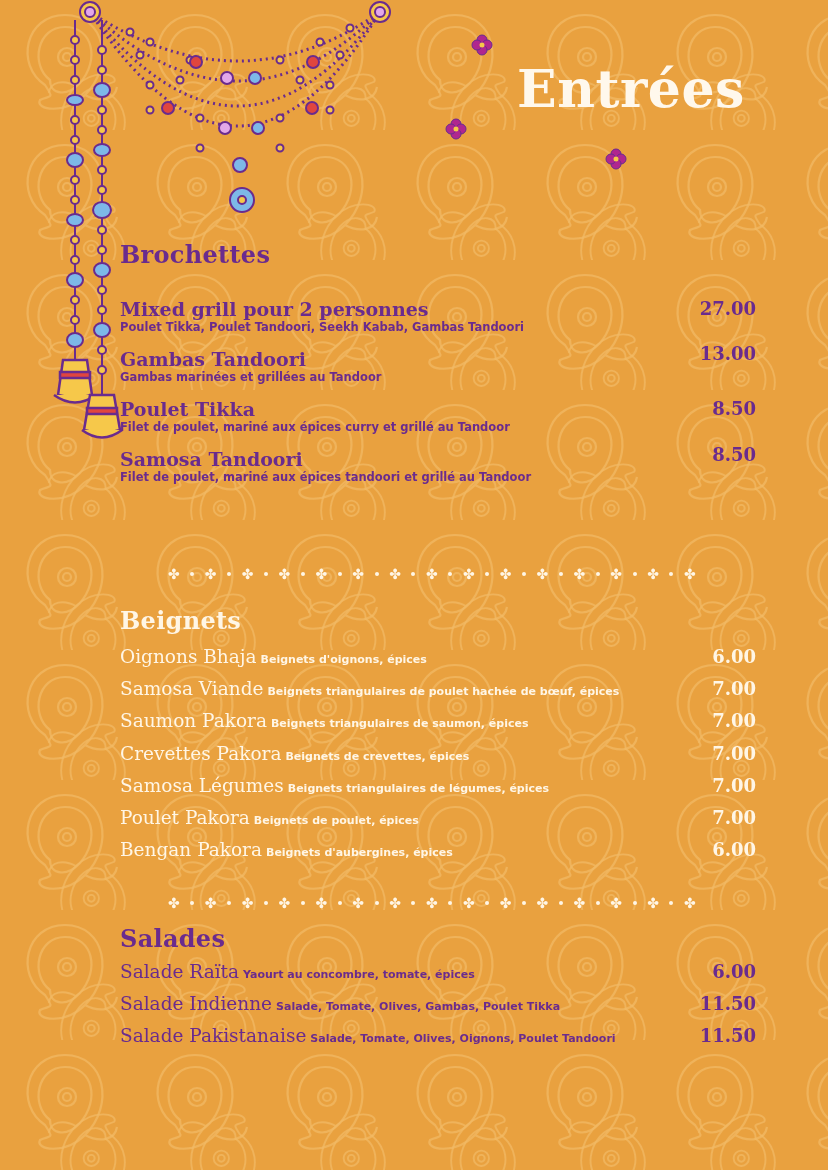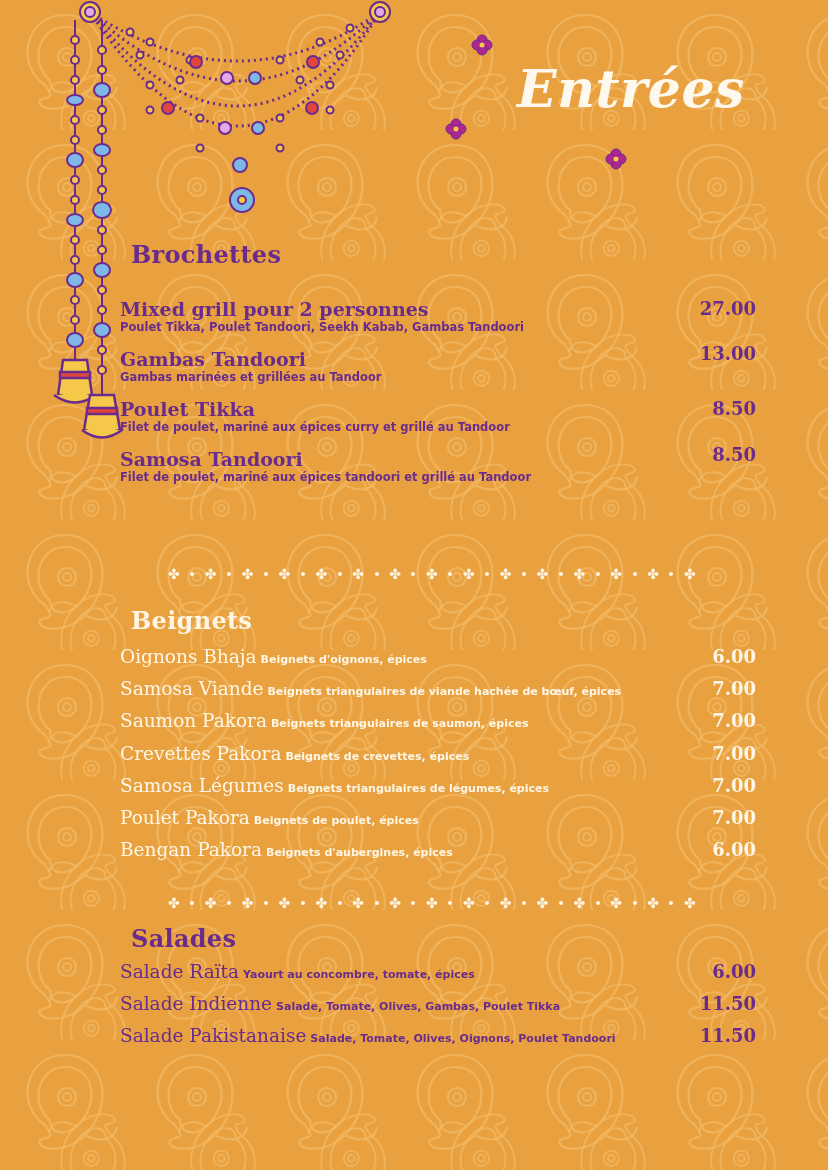--- a/index.html
+++ b/index.html
@@ -9,28 +9,28 @@
     font-family: "DejaVu Serif", serif;
   }
   .bg-pattern { position: absolute; inset: 0; z-index: 0; }
   .page { position: absolute; inset: 0; z-index: 1; }
 
   .necklace { position: absolute; left: 30px; top: 0; width: 390px; height: 445px; }
   .flower { position: absolute; width: 22px; height: 22px; }
 
   .page-title {
     position: absolute; left: 517px; top: 58px;
-    font-family: "DejaVu Serif", serif; font-weight: bold; font-style: italic;
+    font-family: "DejaVu Serif", serif; font-weight: bold; 
     font-size: 52px; color: #FFF8EC; letter-spacing: 0.5px;
   }
 
   .section-title {
     position: absolute; left: 120px;
     font-family: "DejaVu Serif", serif; font-weight: bold;
-    font-size: 24px; letter-spacing: 0.3px; margin-left: 11px;
+    font-size: 24px; letter-spacing: 0.3px;
   }
   .purple { color: #6A2B8E; }
   .cream { color: #FFF6E6; }
 
   
   .item2 { position: absolute; left: 120px; width: 636px; }
   .item2 .name {
     font-family: "DejaVu Serif", serif; font-weight: bold; font-size: 19px;
     color: #6A2B8E; line-height: 22px; white-space: nowrap;
   }
@@ -274,21 +274,21 @@
     <span class="orn">✤</span>
   </div>
 
   <div class="section-title cream" style="top:606px;">Beignets</div>
 
   <div class="item1 cream" style="top:646px;">
     <span class="name">Oignons Bhaja</span><span class="desc">Beignets d'oignons, épices</span>
     <span class="price">6.00</span>
   </div>
   <div class="item1 cream" style="top:678px;">
-    <span class="name">Samosa Viande</span><span class="desc">Beignets triangulaires de viande hachée de bœuf, épices</span>
+    <span class="name">Samosa Viande</span><span class="desc">Beignets triangulaires de poulet hachée de bœuf, épices</span>
     <span class="price">7.00</span>
   </div>
   <div class="item1 cream" style="top:710px;">
     <span class="name">Saumon Pakora</span><span class="desc">Beignets triangulaires de saumon, épices</span>
     <span class="price">7.00</span>
   </div>
   <div class="item1 cream" style="top:743px;">
     <span class="name">Crevettes Pakora</span><span class="desc">Beignets de crevettes, épices</span>
     <span class="price">7.00</span>
   </div>

